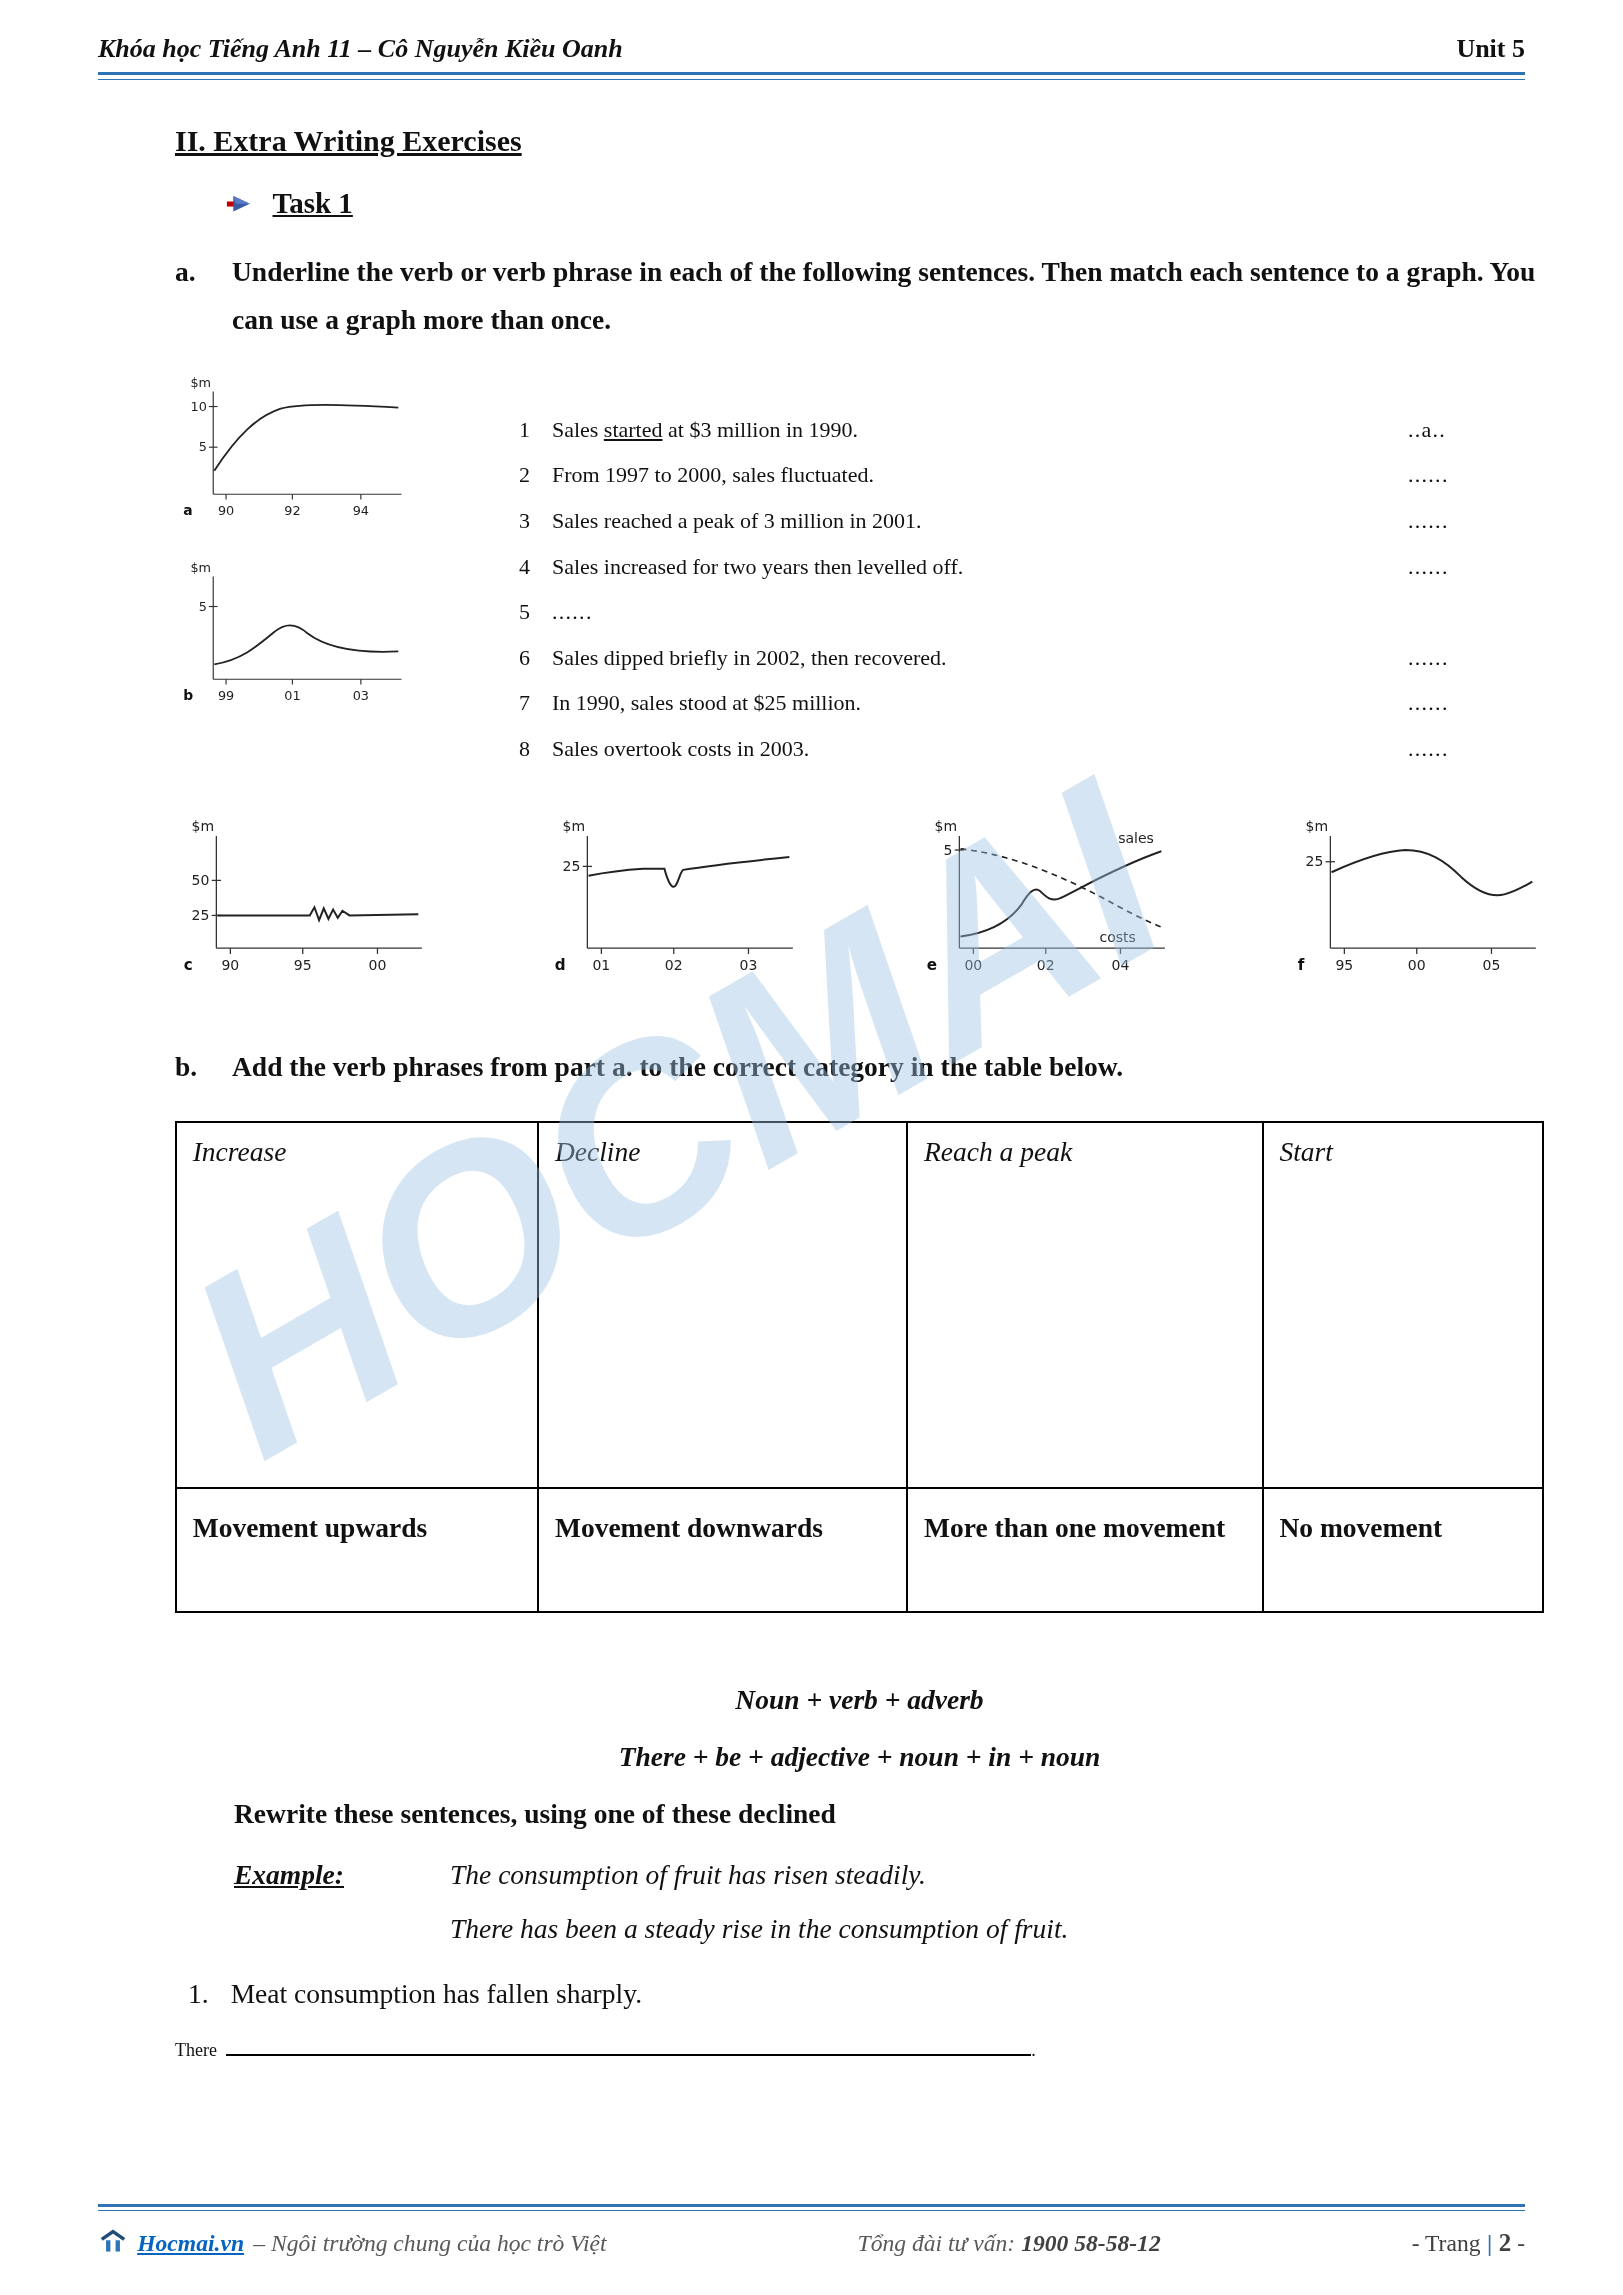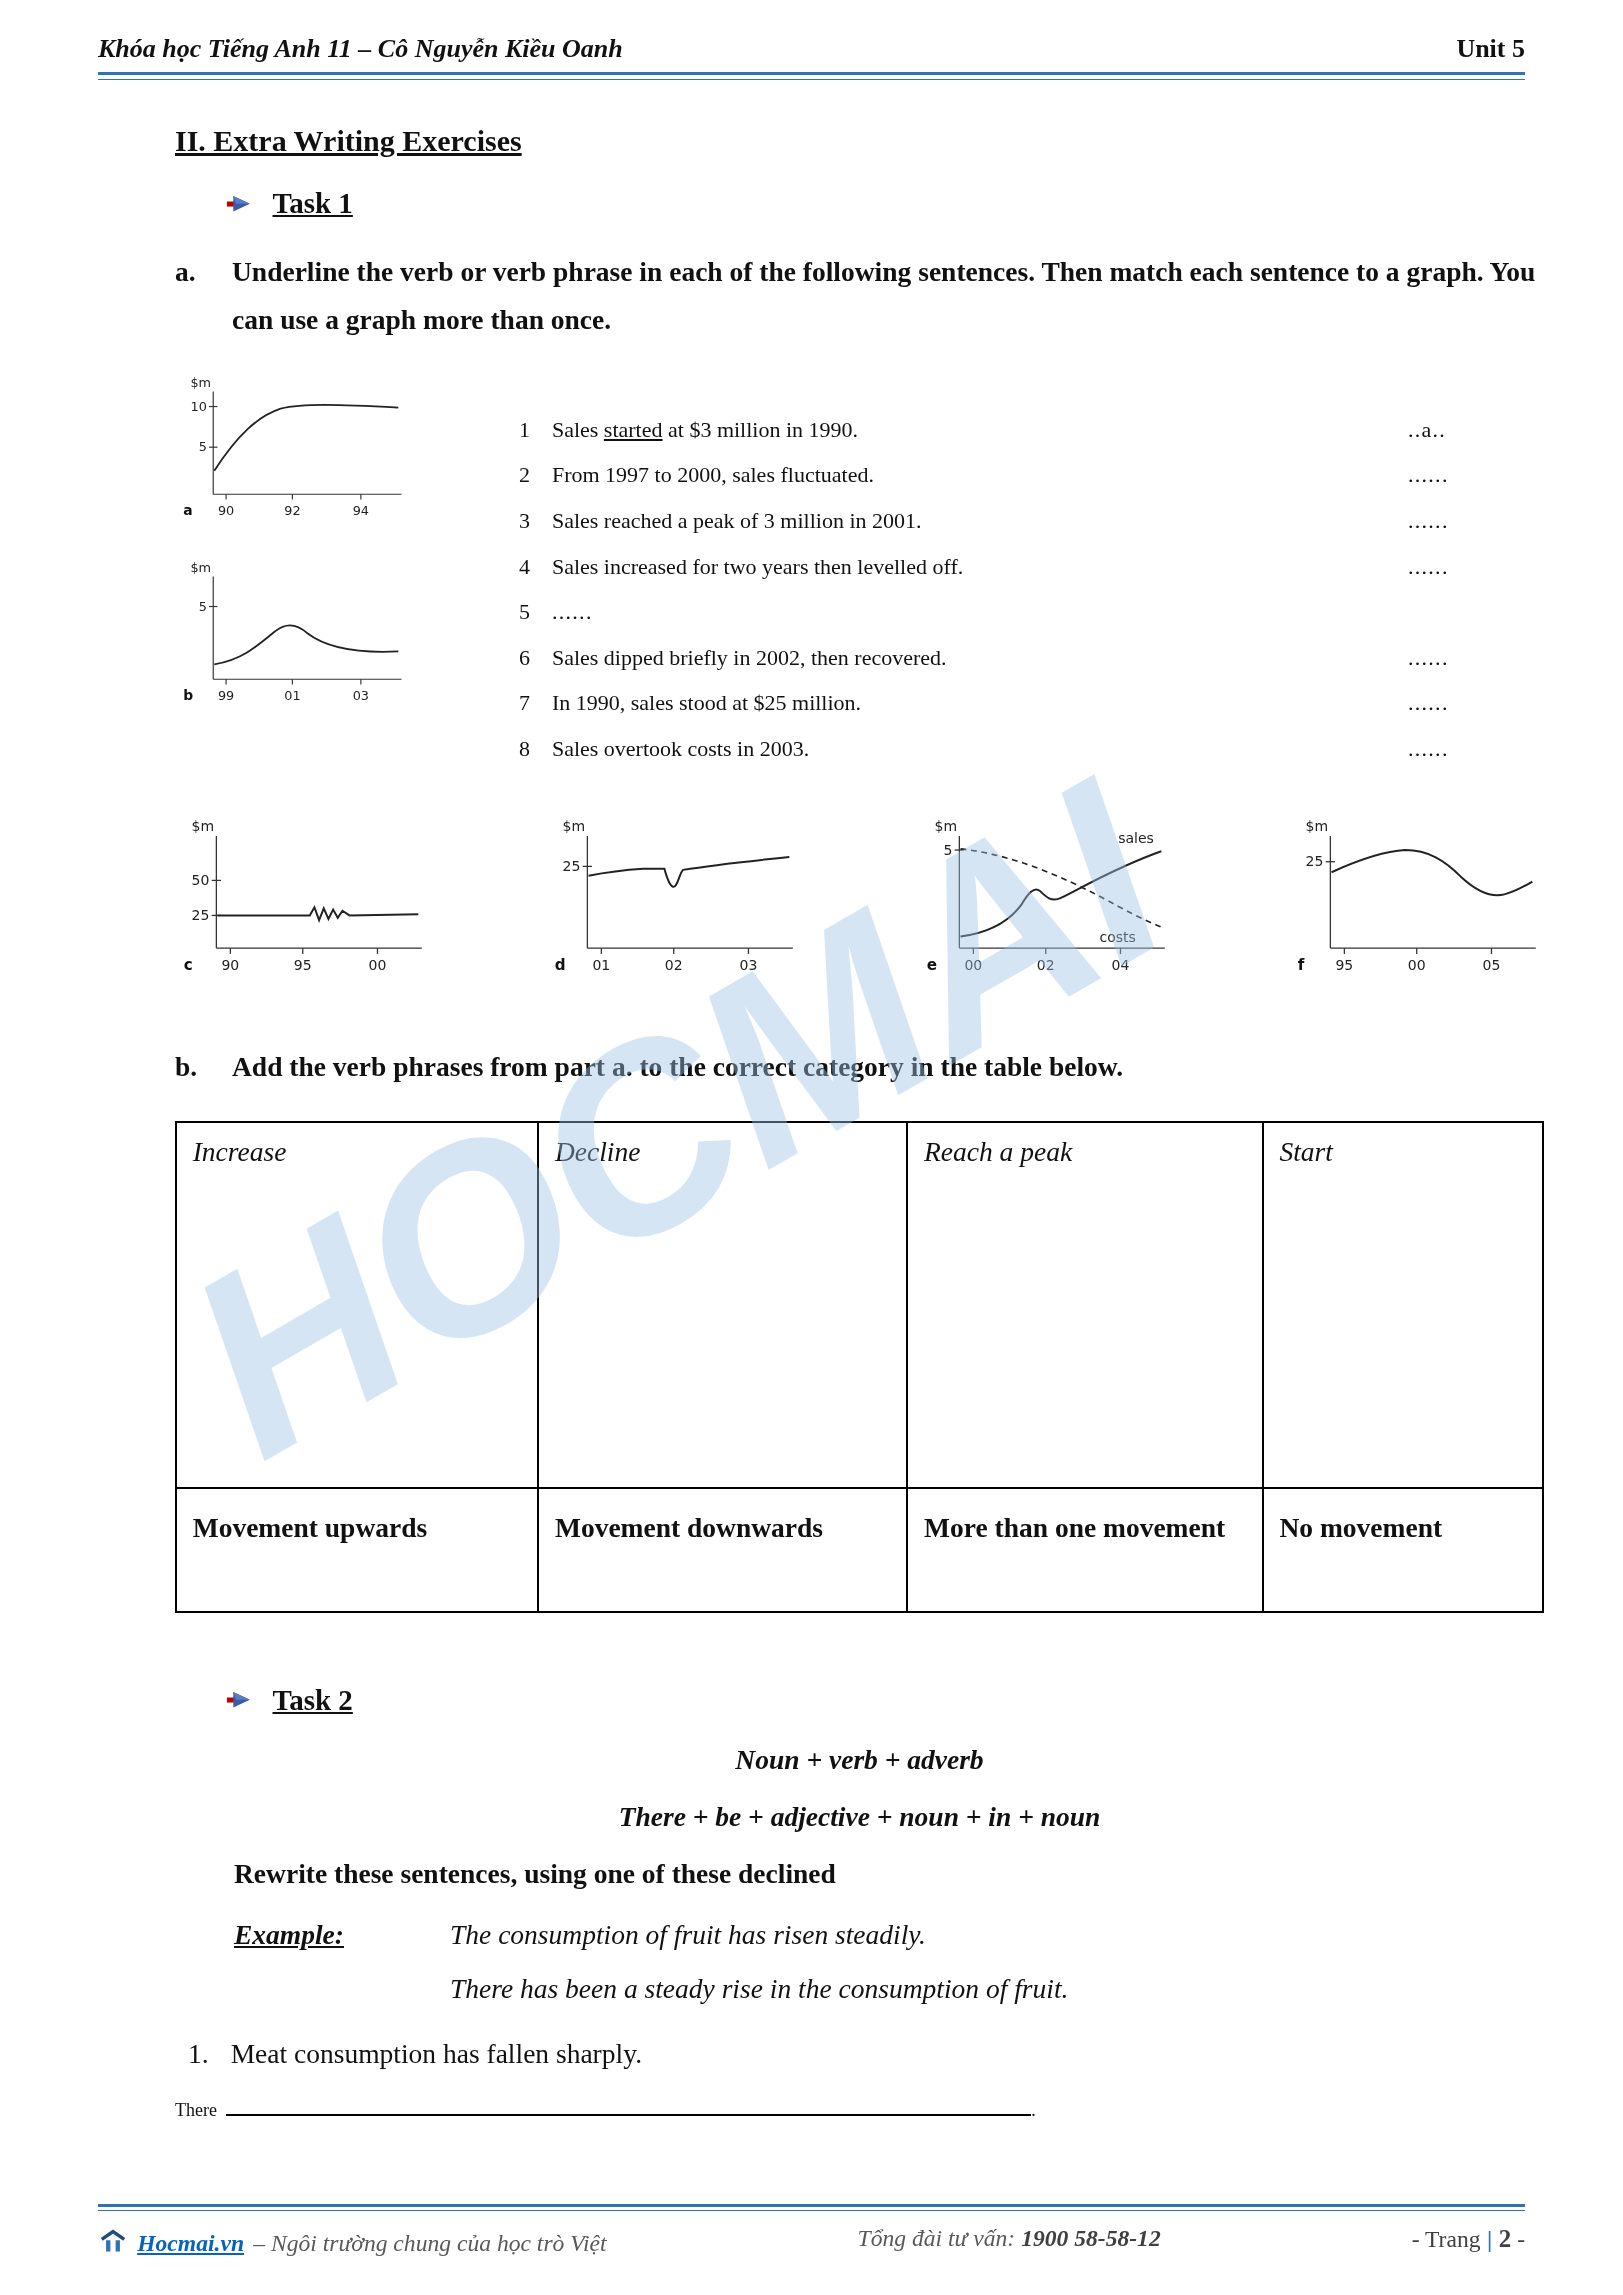--- a/index.html
+++ b/index.html
@@ -62,21 +62,21 @@
     position:absolute; left:281px; top:1237px; width:1505px;
     font-family:"Liberation Sans","DejaVu Sans",sans-serif;
     font-size:262px; font-weight:bold; font-style:italic; line-height:1;
     color:#9DC3E6; opacity:0.42; white-space:nowrap;
     transform:rotate(-30deg); transform-origin:0 100%;
     pointer-events:none; z-index:5;
   }
   
   .ftr { position:absolute; left:98px; right:98px; bottom:38px; }
   .ftr-rule { height:6.5px; border-top:3.3px solid #2E74B5; border-bottom:1.3px solid #2E74B5; margin-bottom:14.4px; }
-  .ftr-row { display:flex; justify-content:space-between; align-items:flex-start; font-size:23.6px;gap:28px; }
+  .ftr-row { display:flex; justify-content:space-between; align-items:flex-end; font-size:23.6px;gap:28px; }
   .ftr-left { display:flex; align-items:baseline; gap:9.2px; }
   .logo { width:30px; height:26px; position:relative; top:3.9px; }
   .brand { color:#0563C1; font-weight:bold; font-style:italic; text-decoration:underline; }
   .tagline { font-style:italic; color:#595959; }
   .hotline { font-style:italic; color:#595959; }
   .hotline b { color:#404040; }
   .pageno { color:#404040; }
   .pageno .sep { color:#2E74B5; font-weight:bold; padding:0 6.5px; }
   .pageno b { font-size:25px; }
 </style>
@@ -300,28 +300,20 @@
       <tr>
         <th>Movement upwards</th>
         <th>Movement downwards</th>
         <th>More than one movement</th>
         <th>No movement</th>
       </tr>
     </tbody>
       </table>
 
     <div class="t2">
-      <div class="task-hd">
-        <svg class="task-icon" viewBox="0 0 30 24">
-          <rect x="1" y="9.5" width="9" height="5.5" fill="#C00000"></rect>
-          <path d="M8 3.5 L26 12 L8 20.5 Z" fill="#3B5BA5"></path>
-          <path d="M8 3.5 L26 12 L11 12 Z" fill="#5B7BC5"></path>
-        </svg>
-        <span class="t-label">Task 2</span>
-      </div>
 
       <div class="pattern">Noun + verb + adverb</div>
       <div class="pattern">There + be + adjective + noun + in + noun</div>
       <div class="t2-rewrite">Rewrite these sentences, using one of these declined</div>
 
       <div class="ex-row">
         <span class="ex-label">Example:</span>
         <span class="ex-text">The consumption of fruit has risen steadily.</span>
       </div>
       <div class="ex-line2">There has been a steady rise in the consumption of fruit.</div>

